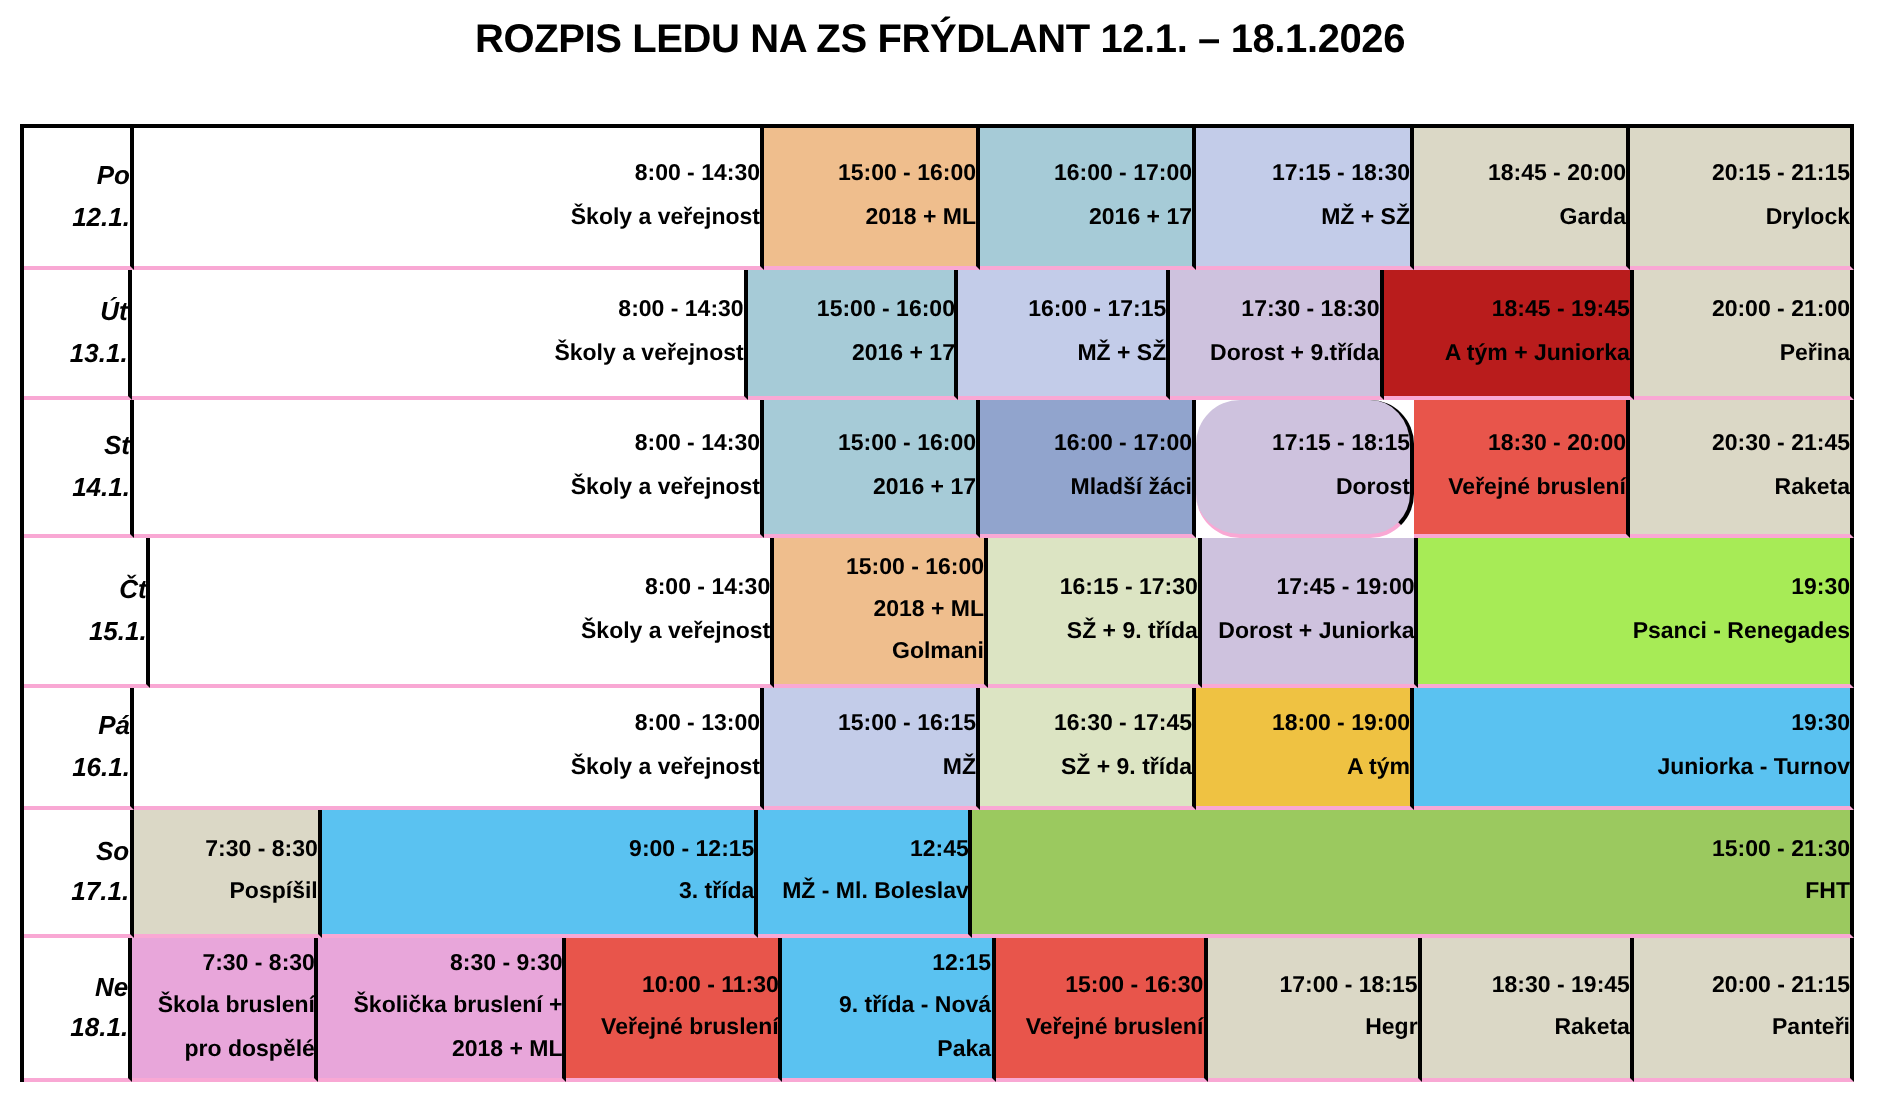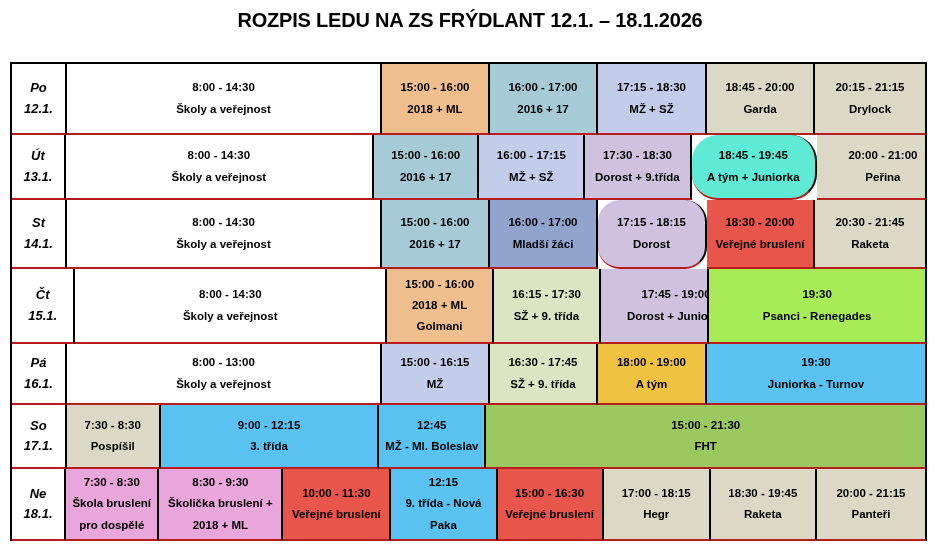--- a/index.html
+++ b/index.html
@@ -2,22 +2,22 @@
 <html><head>
 <meta charset="utf-8">
 <style>
   * { margin:0; padding:0; box-sizing:border-box; }
   html,body { width:940px; height:555px; background:#ffffff; overflow:hidden;
               font-family:"Liberation Sans", sans-serif; color:#000; }
   .title { text-align:center; font-size:20px; font-weight:bold; letter-spacing:-0.2px; margin-top:9px; }
   .table { position:absolute; left:10px; top:62px; width:917px;
            border-top:2px solid #000; border-left:2px solid #000; }
   .row  { display:flex; align-items:stretch; }
-  .cell { border-right:2px solid #000; border-bottom:2px solid #b91c1c;
-          display:flex; flex-direction:column; justify-content:center; align-items:center;
+  .cell { border-right:2px solid #000; border-bottom:2px solid #f9a8d4;
+          display:flex; flex-direction:column; justify-content:center; align-items:flex-end;
           text-align:center; overflow:hidden; background:#fff;
           font-weight:bold; font-size:11.5px; line-height:1.85; }
   .day  { font-style:italic; font-size:13px; line-height:1.55; }
   .t, .l, .l2 { white-space:nowrap; }
 </style>
 </head>
 <body>
 
 <div class="title">ROZPIS LEDU NA ZS FRÝDLANT 12.1. – 18.1.2026</div>
 
@@ -68,21 +68,21 @@
       <div class="l">2016 + 17</div>
     </div>
     <div class="cell" style="width: 108px; background: rgb(195, 204, 233);">
       <div class="t">16:00 - 17:15</div>
       <div class="l">MŽ + SŽ</div>
     </div>
     <div class="cell" style="width: 109px; background: rgb(206, 194, 222);">
       <div class="t">17:30 - 18:30</div>
       <div class="l">Dorost + 9.třída</div>
     </div>
-    <div class="cell" style="width: 128px; background: #5eead4; border-radius: 26px;">
+    <div class="cell" style="width: 128px; background: #b91c1c;">
       <div class="t">18:45 - 19:45</div>
       <div class="l">A tým + Juniorka</div>
     </div>
     <div class="cell" style="width: 112px; background: rgb(219, 216, 198); padding-left: 24px;">
       <div class="t">20:00 - 21:00</div>
       <div class="l">Peřina</div>
     </div>
   </div>
 
   <div class="row" style="height:69px">

